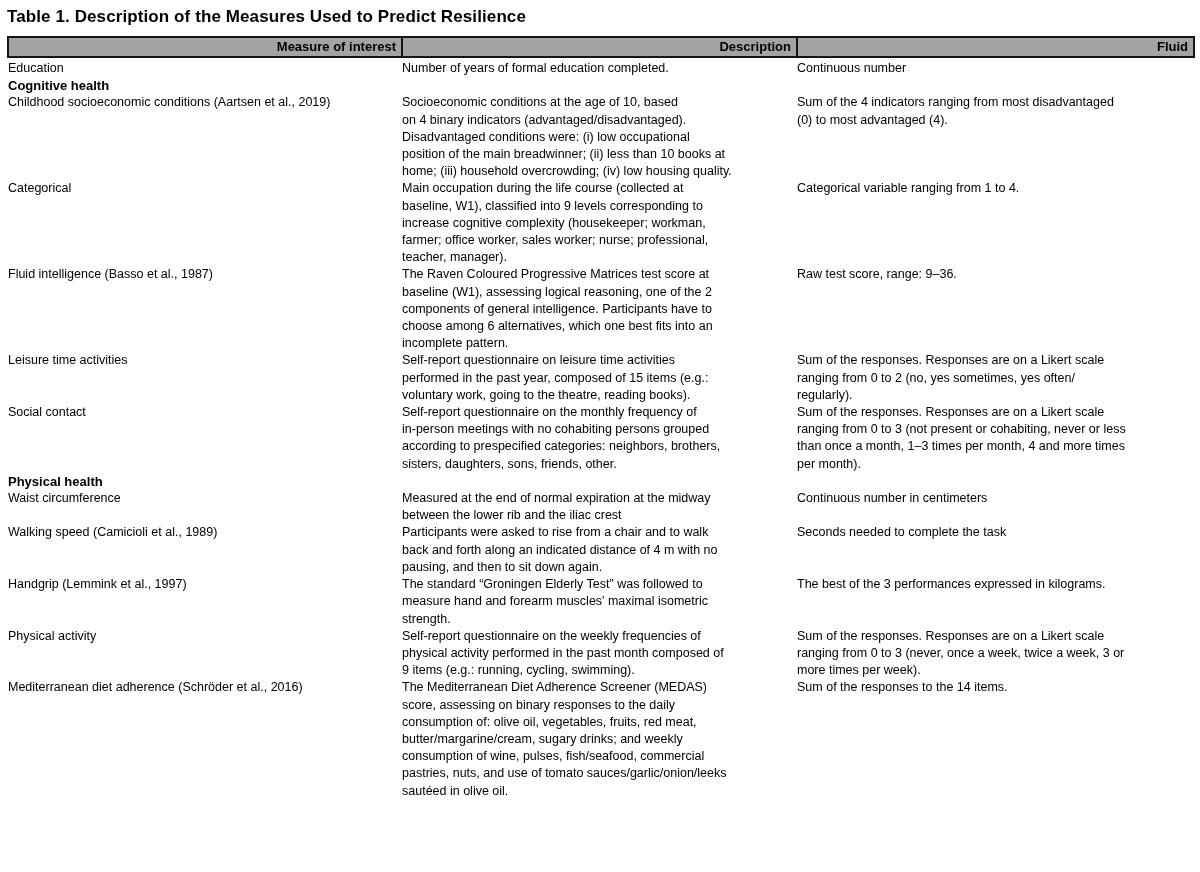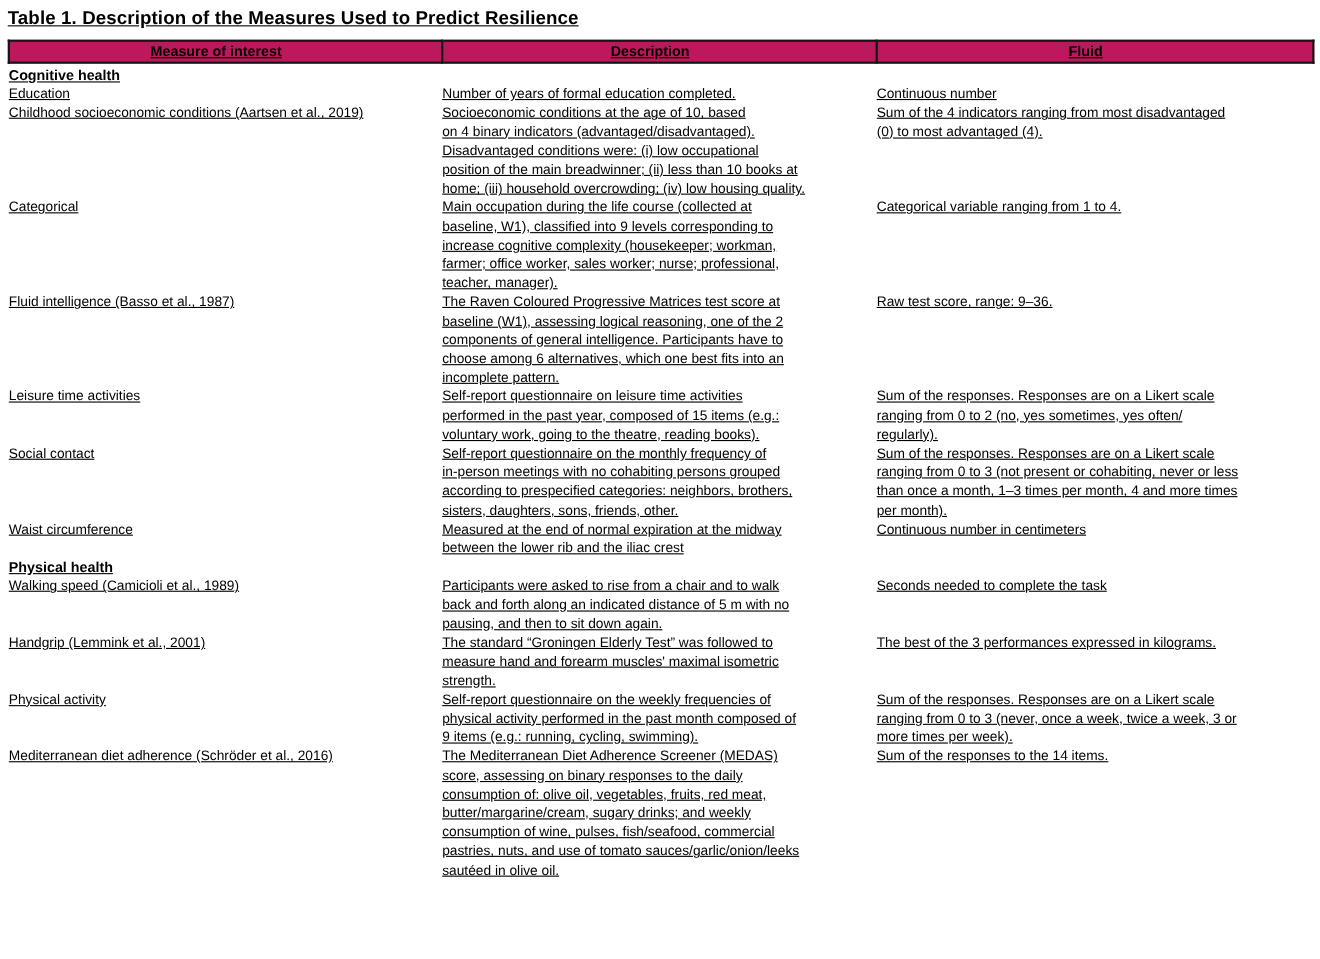--- a/index.html
+++ b/index.html
@@ -10,40 +10,39 @@
     font-family: "Liberation Sans", sans-serif;
   }
   .page {
     position: relative;
     width: 1200px;
     height: 872px;
     overflow: hidden;
     box-sizing: border-box;
     padding: 7px 7px 0 7px;
     background: #ffffff;
-    text-decoration: underline;
   }
   .title {
     font-size: 17px;
     font-weight: bold;
     margin: 0 0 9px 0;
     letter-spacing: 0.1px;
   }
   table.measures-table {
     border-collapse: collapse;
     table-layout: fixed;
     width: 1186px;
   }
   table.measures-table th {
-    background: #be185d;
+    background: #a3a3a3;
     border: 2px solid #151515;
     font-size: 13px;
     font-weight: bold;
-    text-align: center;
-    padding: 1px 19px 2px 2px;
+    text-align: right;
+    padding: 1px 5px 2px 2px;
     height: 16px;
     box-sizing: border-box;
   }
   table.measures-table td {
     vertical-align: top;
     font-size: 12.5px;
     line-height: 17.2px;
     padding: 0 10px 0 0;
     white-space: pre-line;
     overflow-wrap: break-word;
@@ -74,26 +73,26 @@
     </colgroup>
     <thead>
       <tr>
         <th>Measure of interest</th>
         <th>Description</th>
         <th>Fluid</th>
       </tr>
     </thead>
     <tbody id="table-body">
         <tr>
-          <td colspan="3" class="section-header">Cognitive health</td>
-        </tr>
-        <tr>
           <td class="measure-cell">Education</td>
           <td class="description-cell">Number of years of formal education completed.</td>
           <td class="score-cell">Continuous number</td>
+        </tr>
+        <tr>
+          <td colspan="3" class="section-header">Cognitive health</td>
         </tr>
         <tr>
           <td class="measure-cell">Childhood socioeconomic conditions (Aartsen et al., 2019)</td>
           <td class="description-cell">Socioeconomic conditions at the age of 10, based
 on 4 binary indicators (advantaged/disadvantaged).
 Disadvantaged conditions were: (i) low occupational
 position of the main breadwinner; (ii) less than 10 books at
 home; (iii) household overcrowding; (iv) low housing quality.</td>
           <td class="score-cell">Sum of the 4 indicators ranging from most disadvantaged
 (0) to most advantaged (4).</td>
@@ -130,37 +129,37 @@
           <td class="description-cell">Self-report questionnaire on the monthly frequency of
 in-person meetings with no cohabiting persons grouped
 according to prespecified categories: neighbors, brothers,
 sisters, daughters, sons, friends, other.</td>
           <td class="score-cell">Sum of the responses. Responses are on a Likert scale
 ranging from 0 to 3 (not present or cohabiting, never or less
 than once a month, 1–3 times per month, 4 and more times
 per month).</td>
         </tr>
         <tr>
+          <td colspan="3" class="section-header">Physical health</td>
+        </tr>
+        <tr>
           <td class="measure-cell">Waist circumference</td>
           <td class="description-cell">Measured at the end of normal expiration at the midway
 between the lower rib and the iliac crest</td>
           <td class="score-cell">Continuous number in centimeters</td>
         </tr>
         <tr>
-          <td colspan="3" class="section-header">Physical health</td>
-        </tr>
-        <tr>
           <td class="measure-cell">Walking speed (Camicioli et al., 1989)</td>
           <td class="description-cell">Participants were asked to rise from a chair and to walk
-back and forth along an indicated distance of 5 m with no
+back and forth along an indicated distance of 4 m with no
 pausing, and then to sit down again.</td>
           <td class="score-cell">Seconds needed to complete the task</td>
         </tr>
         <tr>
-          <td class="measure-cell">Handgrip (Lemmink et al., 2001)</td>
+          <td class="measure-cell">Handgrip (Lemmink et al., 1997)</td>
           <td class="description-cell">The standard “Groningen Elderly Test” was followed to
 measure hand and forearm muscles' maximal isometric
 strength.</td>
           <td class="score-cell">The best of the 3 performances expressed in kilograms.</td>
         </tr>
         <tr>
           <td class="measure-cell">Physical activity</td>
           <td class="description-cell">Self-report questionnaire on the weekly frequencies of
 physical activity performed in the past month composed of
 9 items (e.g.: running, cycling, swimming).</td>

